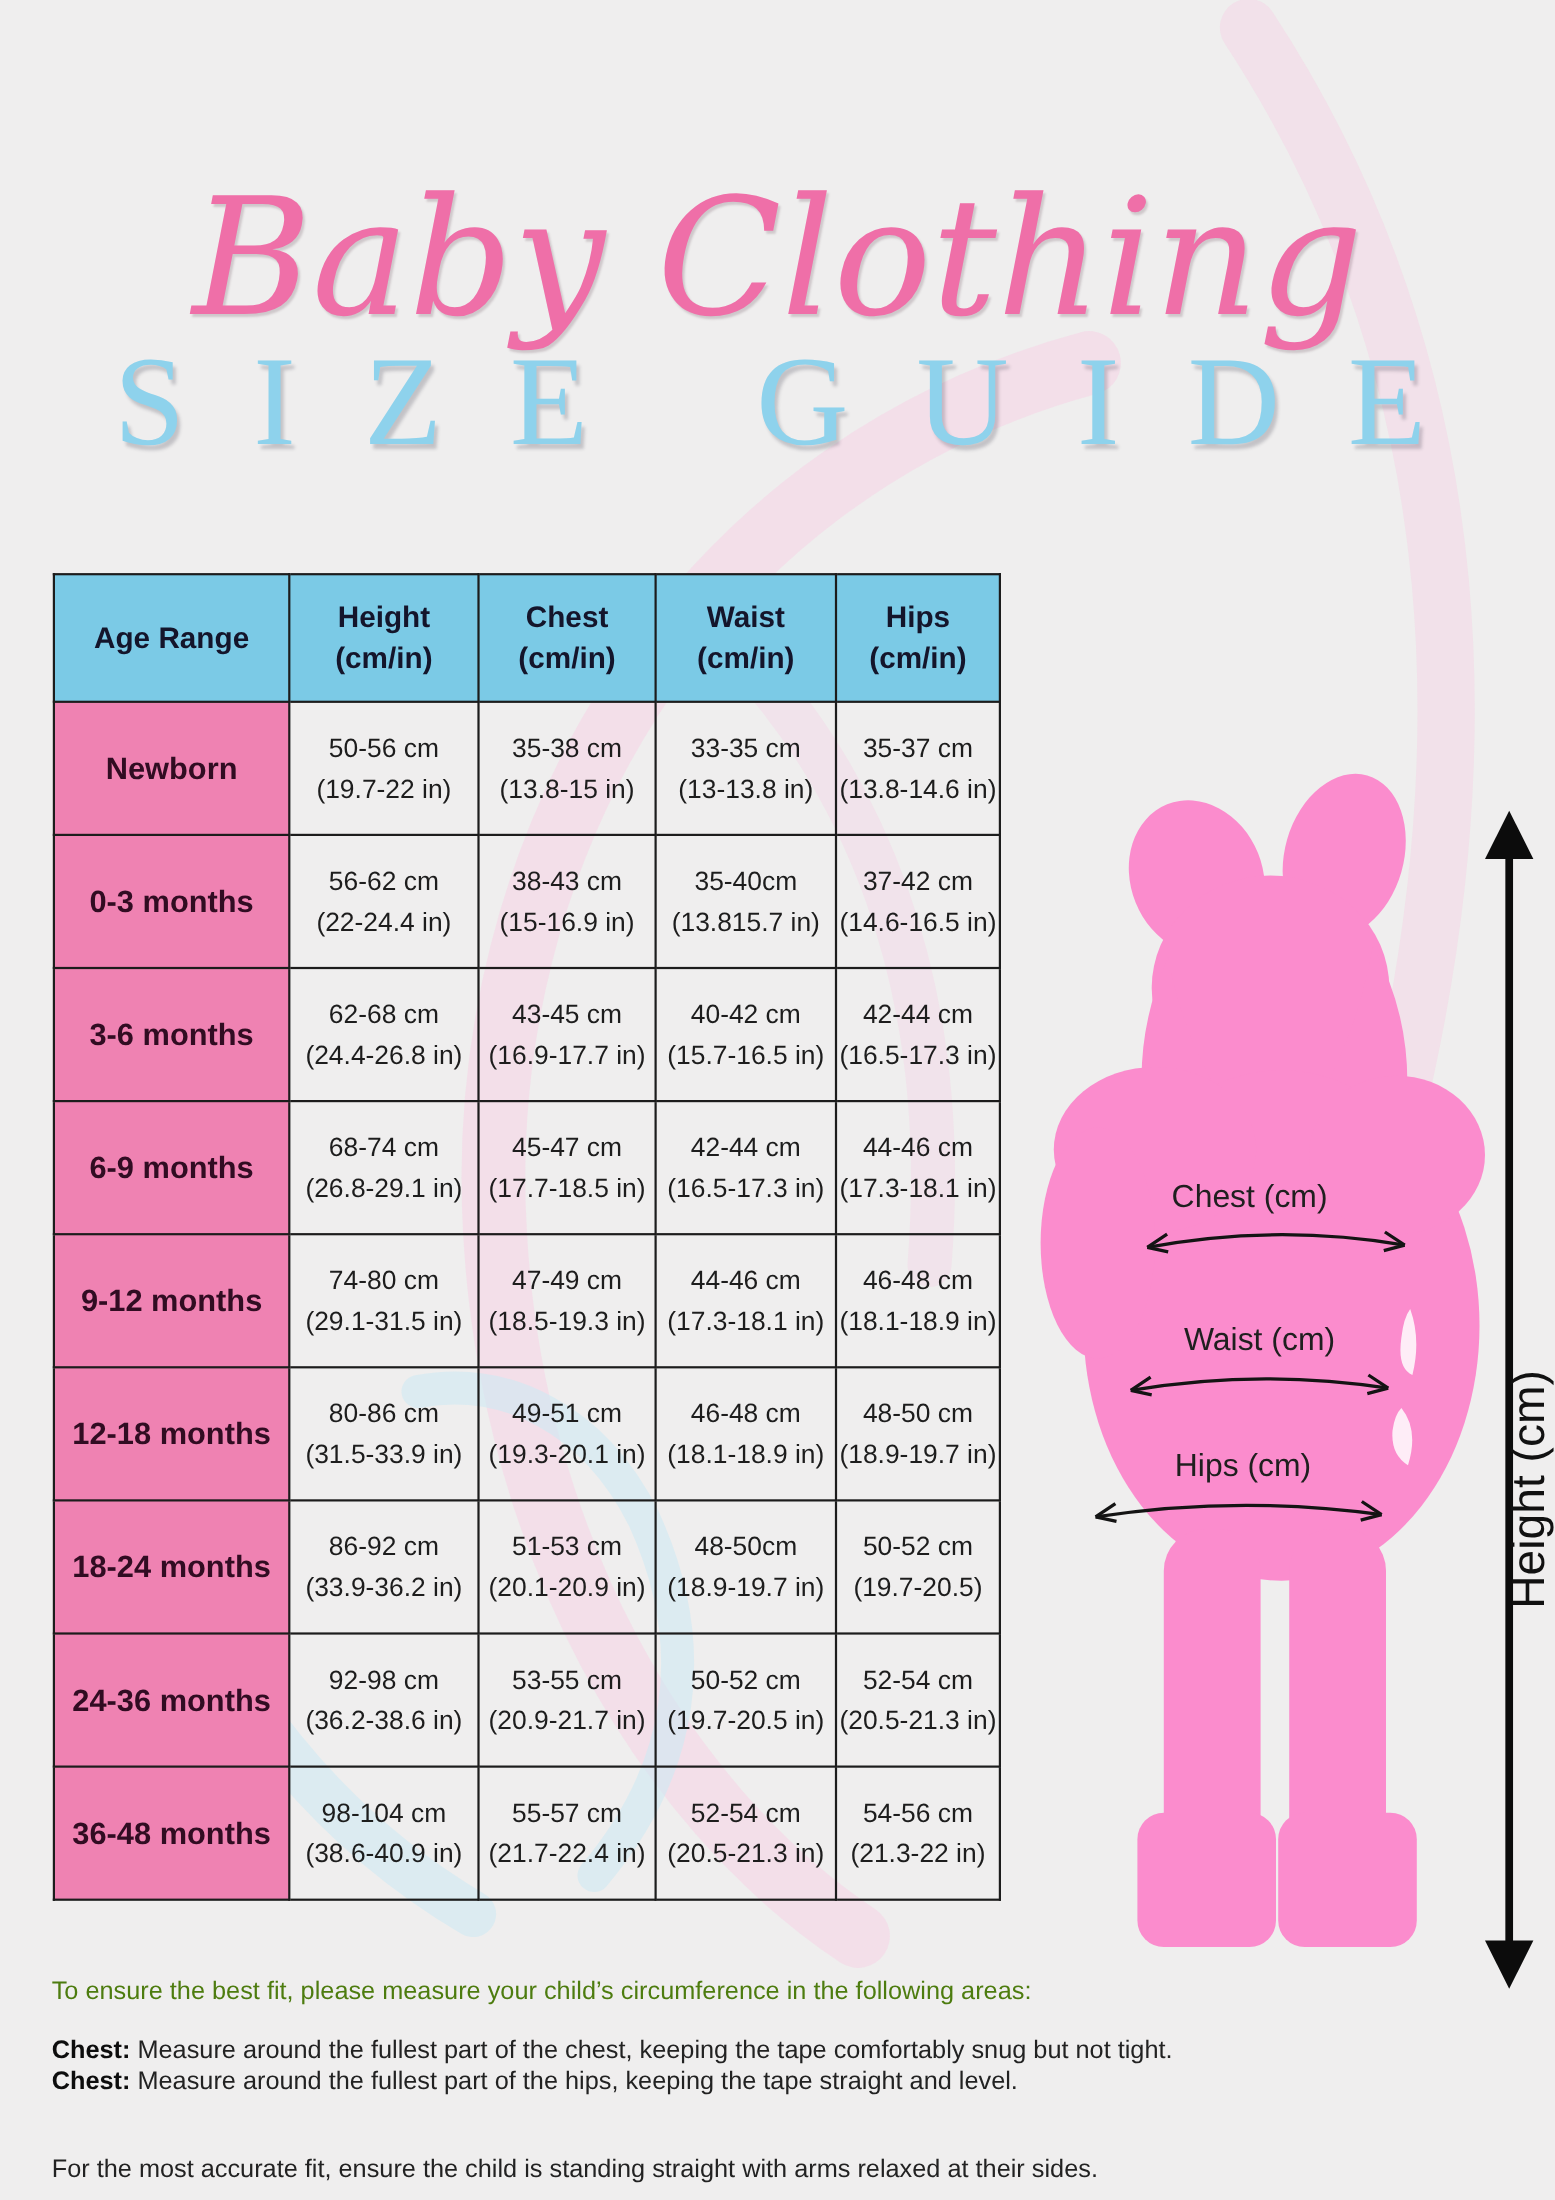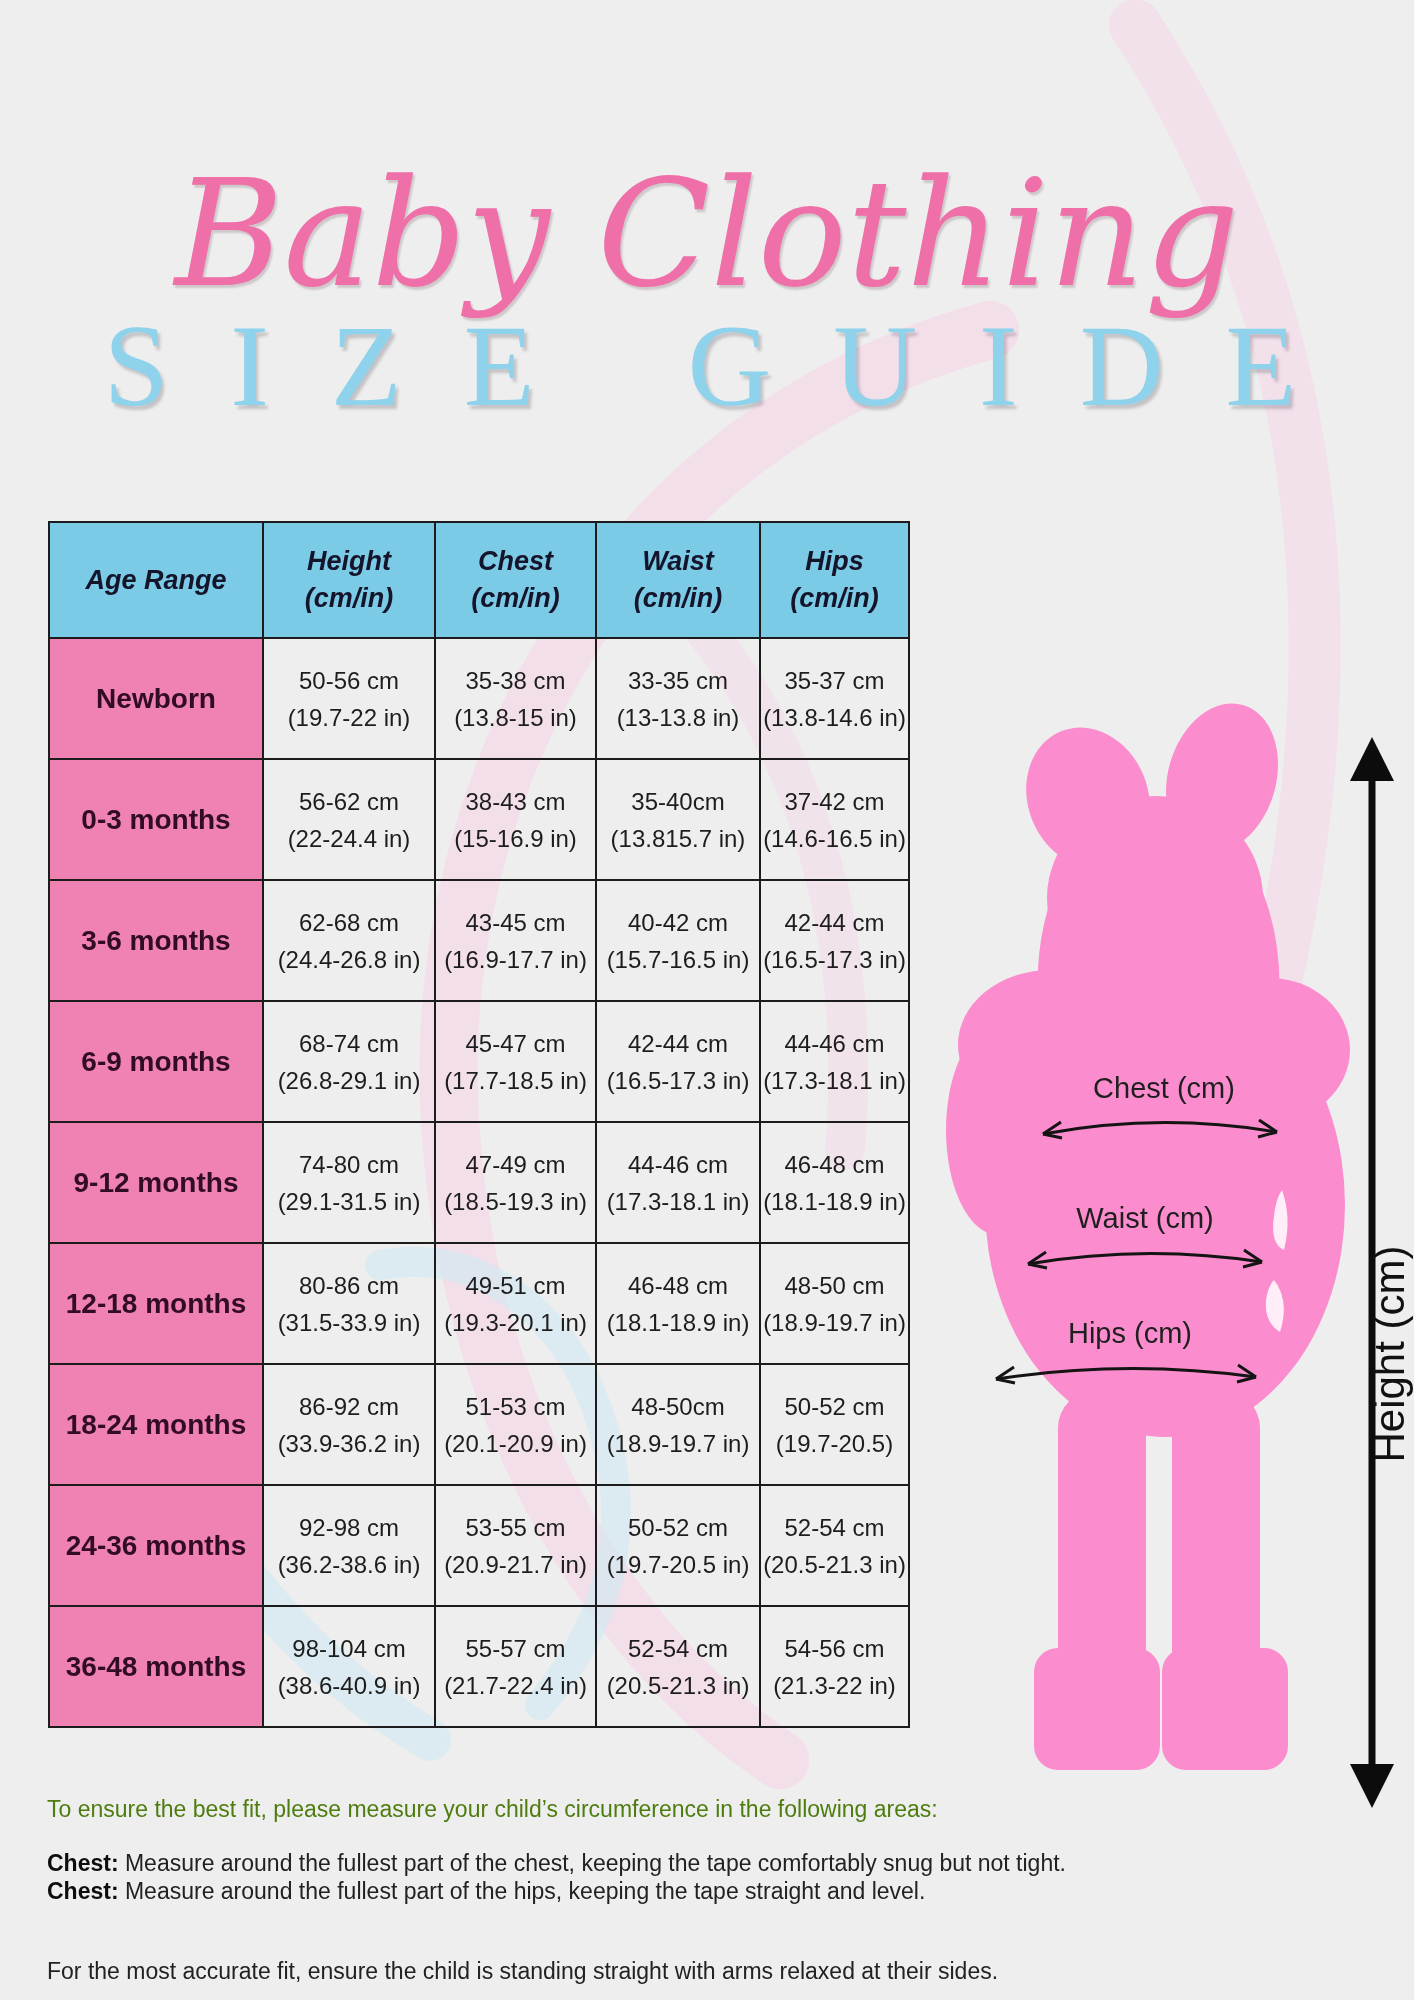--- a/index.html
+++ b/index.html
@@ -19,21 +19,21 @@
 
   
   table.size-table{position:absolute;left:48px;top:521px;width:860px;z-index:2;
     border-collapse:collapse;table-layout:fixed;}
   .size-table col.c0{width:214px;}
   .size-table col.c1{width:172px;}
   .size-table col.c2{width:161px;}
   .size-table col.c3{width:164px;}
   .size-table col.c4{width:149px;}
   .size-table th,.size-table td{border:2px solid #1c1c1c;text-align:center;vertical-align:middle;padding:0;}
-  .size-table thead tr{height:116px;font-style:italic;}
+  .size-table thead tr{height:116px;}
   .size-table tbody tr{height:121px;}
   .size-table th{background:var(--header_blue,#7bcae6);color:#14152b;font-size:27px;font-weight:bold;line-height:37px;}
   .size-table td.age{background:var(--age_pink,#ef82b2);color:#310c22;font-size:28px;font-weight:bold;}
   .size-table td.val{background:transparent;color:#1d1d1d;font-size:24px;line-height:37px;}
   .size-table span{display:block;}
 
   
   .silhouette{position:absolute;left:930px;top:700px;z-index:1;}
   .measure-label{position:absolute;z-index:3;color:#1f1f1f;font-size:29px;text-align:center;white-space:nowrap;}
   .measure-arrow{position:absolute;z-index:3;}
@@ -288,21 +288,21 @@
       <rect x="242" y="690" width="88" height="300" rx="38"></rect>
       <rect x="104" y="948" width="126" height="122" rx="24"></rect>
       <rect x="232" y="948" width="126" height="122" rx="24"></rect>
     </g>
     <g fill="#ffffff" opacity="0.85">
       <path d="M352 490 q10 28 2 60 q-14 -6 -10 -34 q2 -18 8 -26 z"></path>
       <path d="M344 580 q16 20 6 52 q-16 -10 -14 -32 q2 -14 8 -20 z"></path>
     </g>
   </svg>
 
-  <div class="measure-label" style="left:1044px;top:1072px;width:240px;">Chest (cm)</div>
+  <div class="measure-label" style="left:1016px;top:1072px;width:240px;">Chest (cm)</div>
   <svg class="measure-arrow" style="left:1033px;top:1106px;" width="254" height="40" viewBox="0 0 254 40">
     <path d="M10 28 Q127 6 244 26" fill="none" stroke="#141414" stroke-width="3"></path>
     <path d="M10 28 L28 16 M10 28 L29 32" fill="none" stroke="#141414" stroke-width="3"></path>
     <path d="M244 26 L226 14 M244 26 L225 31" fill="none" stroke="#141414" stroke-width="3"></path>
   </svg>
 
   <div class="measure-label" style="left:1025px;top:1202px;width:240px;">Waist (cm)</div>
   <svg class="measure-arrow" style="left:1018px;top:1236px;" width="254" height="40" viewBox="0 0 254 40">
     <path d="M10 28 Q127 8 244 26" fill="none" stroke="#141414" stroke-width="3"></path>
     <path d="M10 28 L28 16 M10 28 L29 32" fill="none" stroke="#141414" stroke-width="3"></path>

